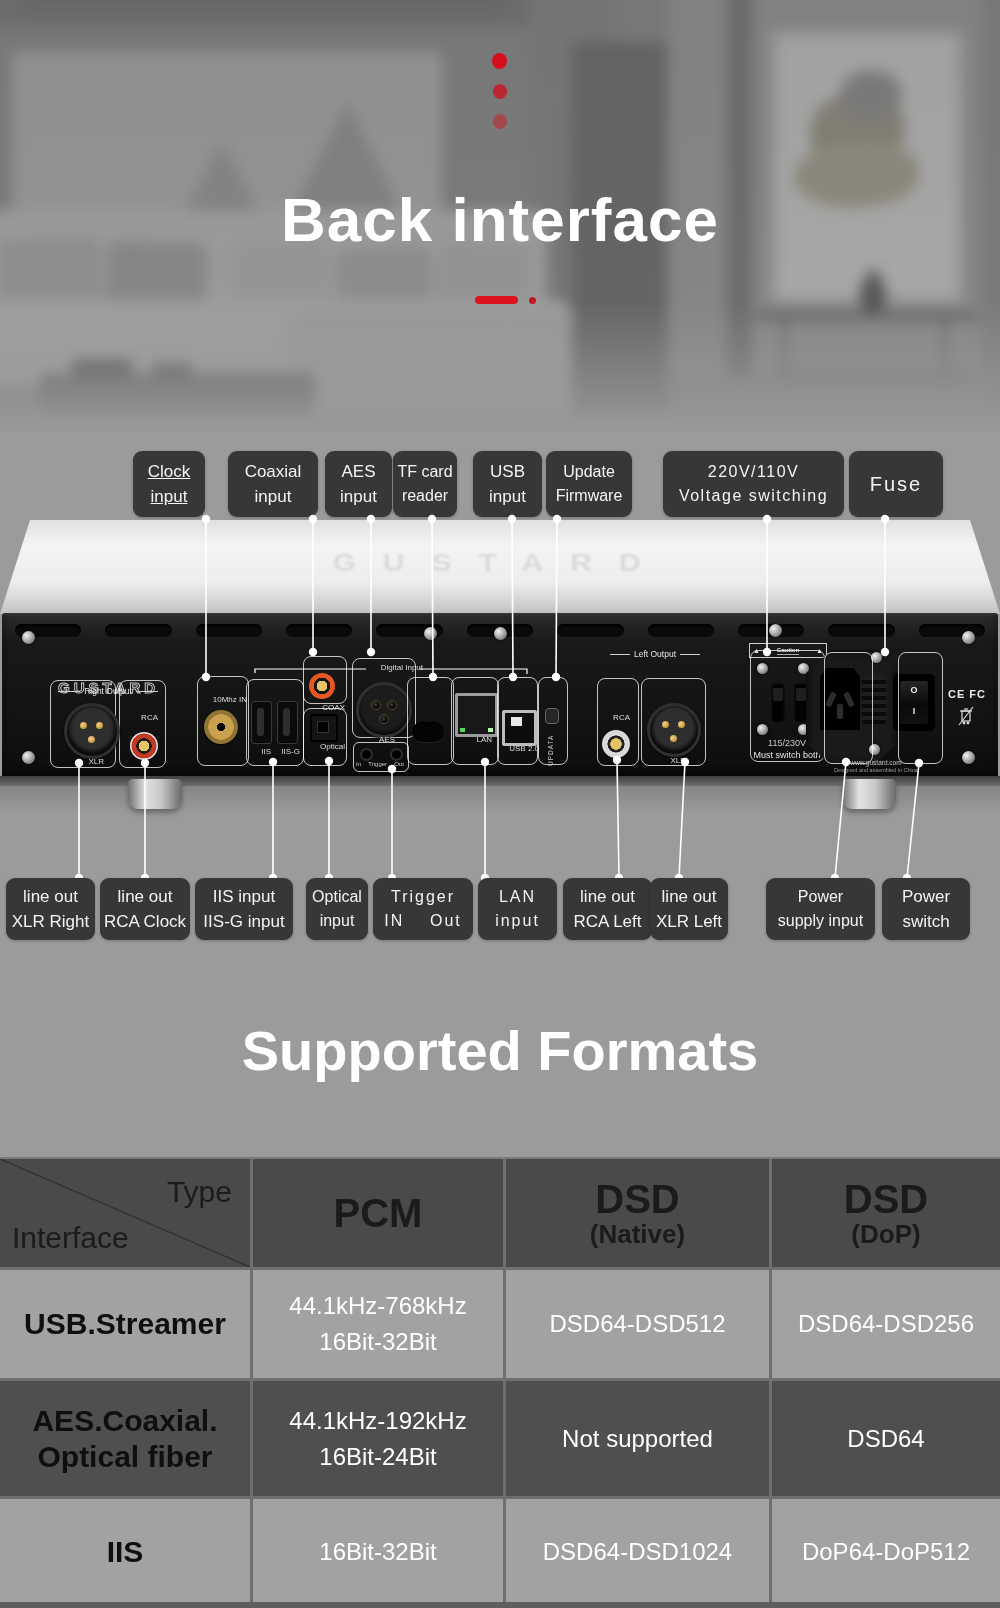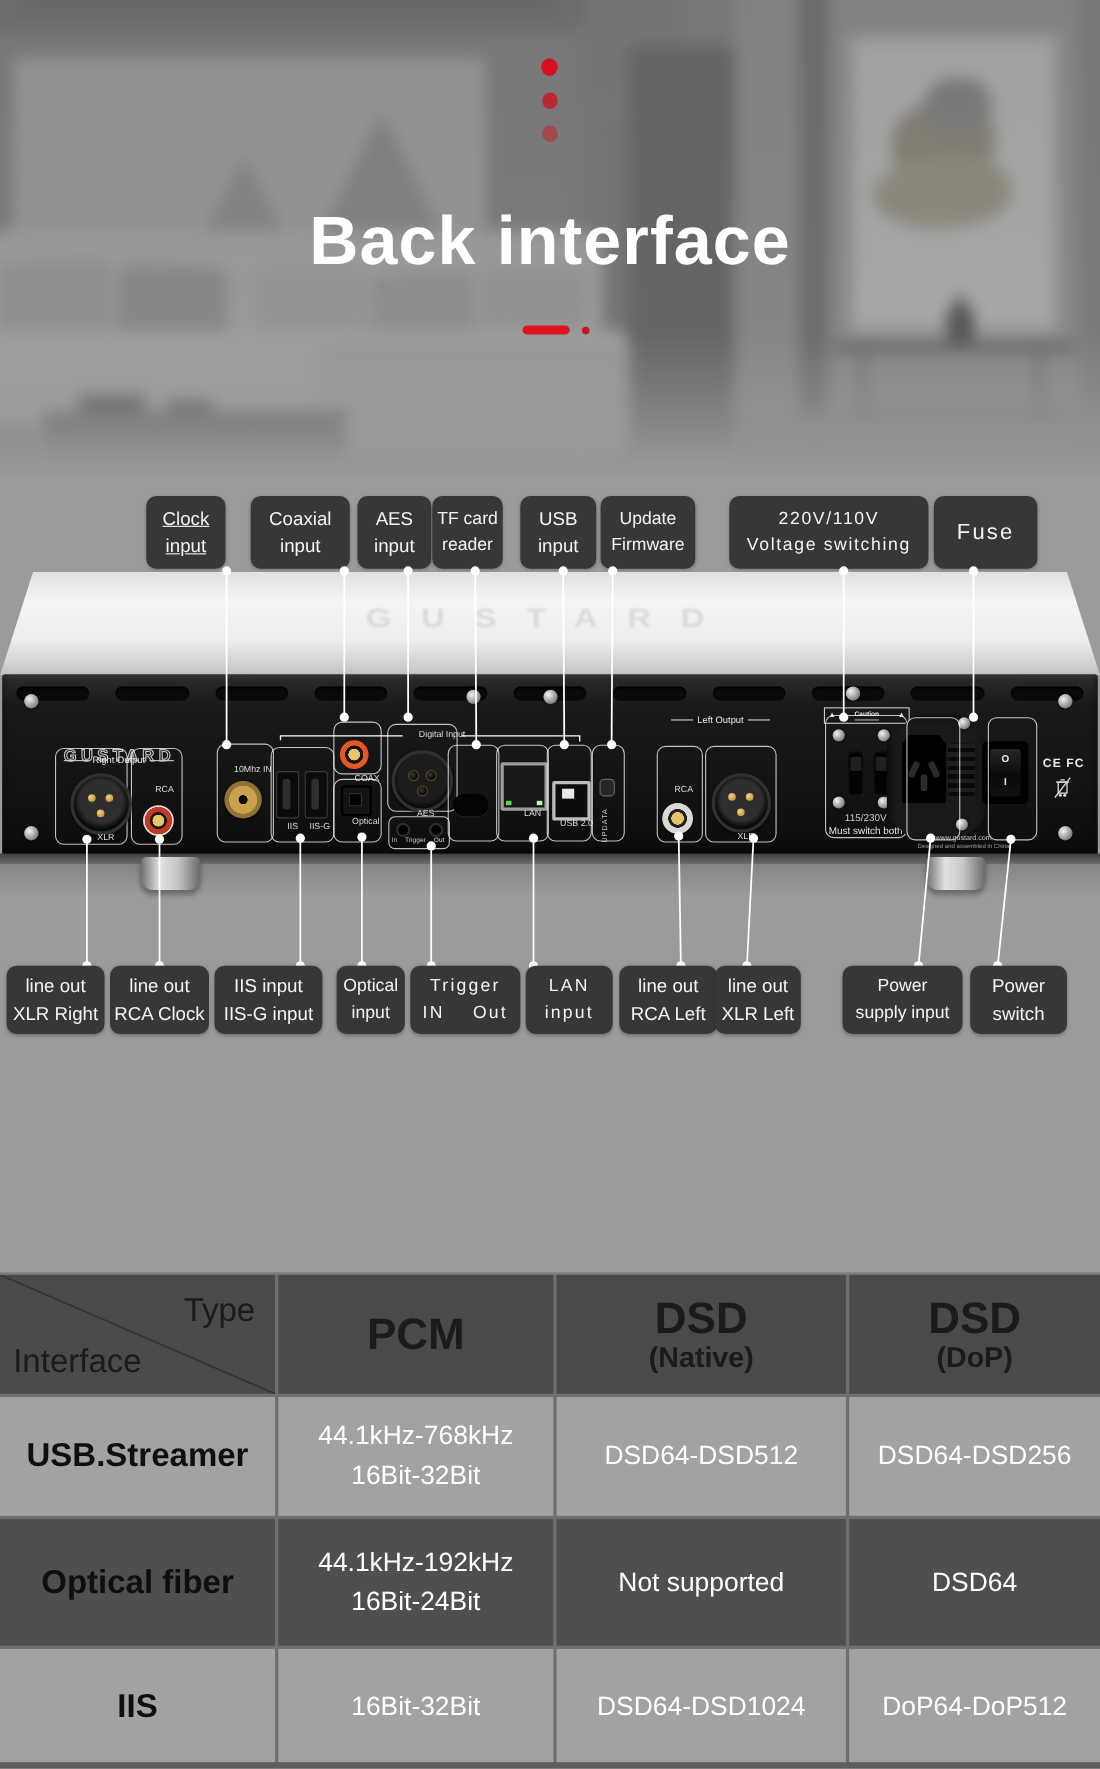--- a/index.html
+++ b/index.html
@@ -513,20 +513,21 @@
     </div>
   <div class="co co-bot b9">
       <span>Power</span>
       <span>supply input</span>
     </div>
   <div class="co co-bot b10">
       <span>Power</span>
       <span>switch</span>
     </div>
 
+  <div class="formats-title">Supported Formats</div>
 
   <div class="ftable">
     <div class="cell corner">
       <svg>
           <line x1="0" y1="0" x2="100%" y2="100%" stroke="#333" stroke-width="1.5"></line>
         </svg>
       <span class="ctop">Type</span>
       <span class="cbot">Interface</span>
     </div>
     <div class="cell hcell">
@@ -550,20 +551,21 @@
         <span>16Bit-32Bit</span>
       </div>
     <div class="cell lrow datacell">
         <span>DSD64-DSD512</span>
       </div>
     <div class="cell lrow datacell">
         <span>DSD64-DSD256</span>
       </div>
 
     <div class="cell drow namecell">
+        <span>AES.Coaxial.</span>
         <span>Optical fiber</span>
       </div>
     <div class="cell drow datacell">
         <span>44.1kHz-192kHz</span>
         <span>16Bit-24Bit</span>
       </div>
     <div class="cell drow datacell">
         <span>Not supported</span>
       </div>
     <div class="cell drow datacell">

